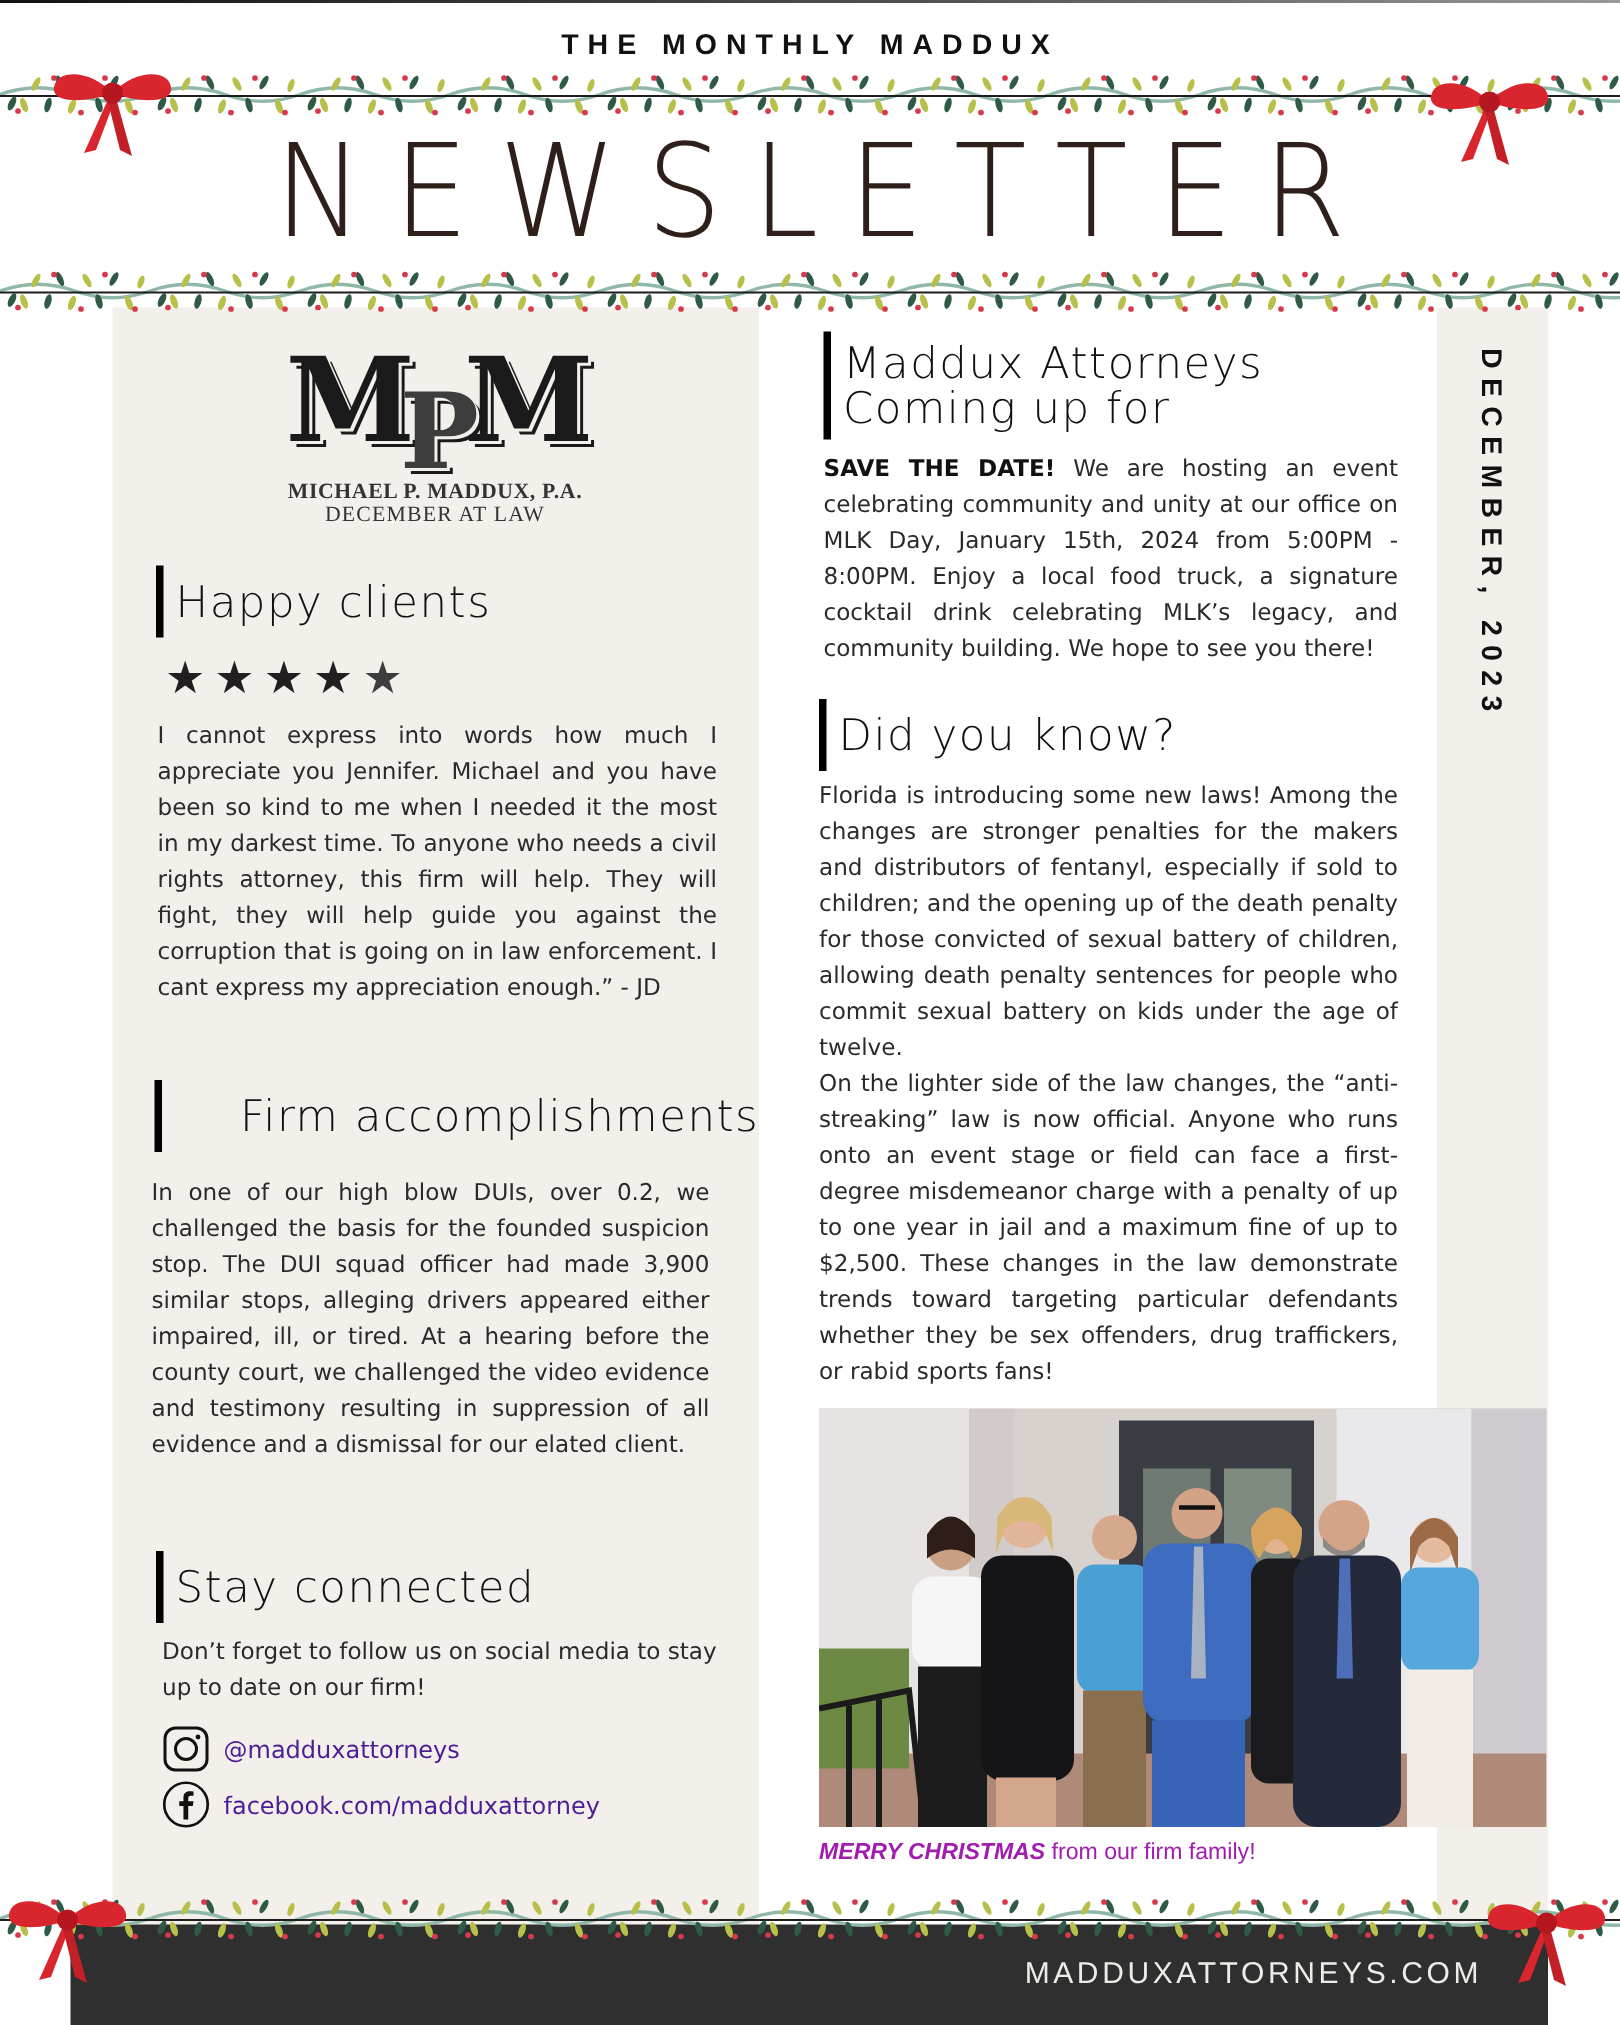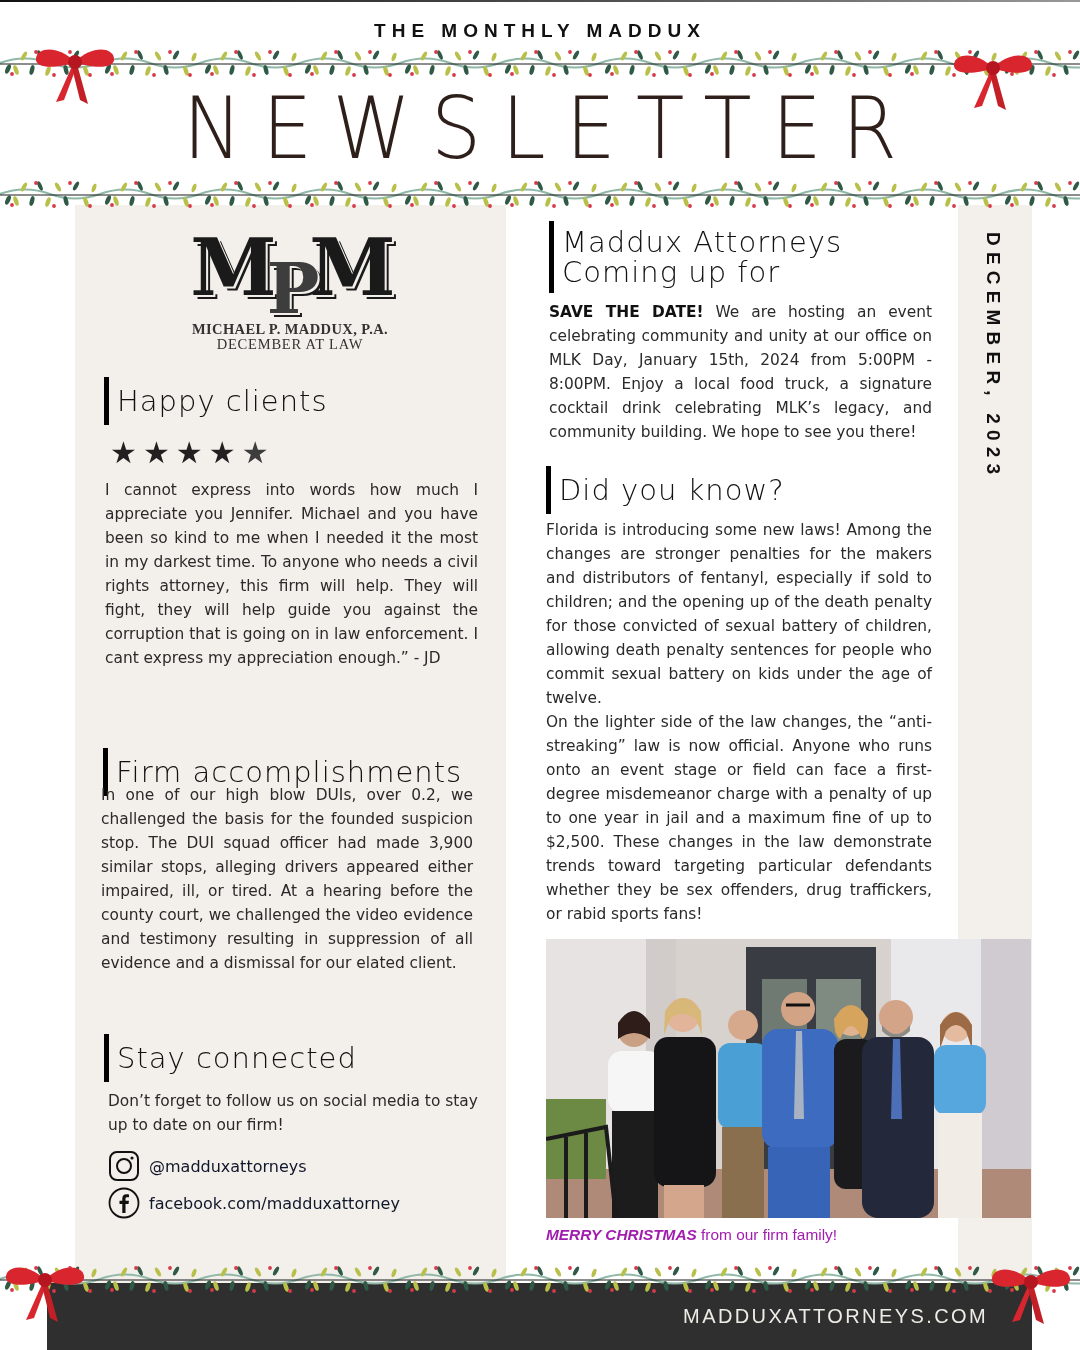--- a/index.html
+++ b/index.html
@@ -41,21 +41,21 @@
   .body-text { position: absolute; font-family: "DejaVu Sans", sans-serif; font-size: 15.4px; line-height: 24px;
     color: #2a2a2a; text-align: justify; text-align-last: left; }
   .body-text b { font-weight: bold; color: #111; }
 
   .stars { position: absolute; left: 110px; top: 438px; display: flex; gap: 6px; }
   .stars span { font-size: 30px; line-height: 30px; color: #231f20; }
   .stars span.last { color: #3d3d3d; }
 
   .social-row { position: absolute; left: 108px; display: flex; align-items: center; }
   .social-row .ico { width: 32px; height: 32px; margin-right: 9px; display: flex; align-items: center; justify-content: center; }
-  .social-row .txt { font-family: "DejaVu Sans", sans-serif; font-size: 16px; color: #0f172a; }
+  .social-row .txt { font-family: "DejaVu Sans", sans-serif; font-size: 16px; color: #4c1d95; }
 
   .date-vert { position: absolute; left: 982px; top: 232px; writing-mode: vertical-rl;
     font-family: "Liberation Sans", sans-serif; font-size: 19px; letter-spacing: 6.2px; font-weight: 600; color: #111; }
 
   .photo { position: absolute; left: 546px; top: 939px; width: 485px; height: 279px; overflow: hidden; background: #cfcac6; }
   .caption { position: absolute; left: 546px; top: 1226px; font-family: Liberation Sans, sans-serif; font-size: 15.4px; color: #a21caf; }
   .caption b { font-style: italic; font-weight: bold; }
 
   .footer-bar { position: absolute; left: 47px; top: 1283px; width: 985px; height: 67px; background: #2f2f2f; }
   .footer-url { position: absolute; right: 44px; top: 22px; font-family: "Liberation Sans", sans-serif;
@@ -164,21 +164,21 @@
 <div class="stars">
   <span>★</span>
   <span>★</span>
   <span>★</span>
   <span>★</span>
   <span class="last">★</span>
 </div>
 
 <div class="body-text" style="left:105px; top:478px; width:373px;">I cannot express into words how much I appreciate you Jennifer. Michael and you have been so kind to me when I needed it the most in my darkest time. To anyone who needs a civil rights attorney, this firm will help. They will fight, they will help guide you against the corruption that is going on in law enforcement. I cant express my appreciation enough.” - JD</div>
 
-<div class="sec-head" style="left:103px; top:748px; height:48px;">
+<div class="sec-head" style="left:103px; top:720px; height:48px;gap:44px;">
   <div class="bar"></div>
   <div class="title">Firm accomplishments</div>
 </div>
 
 <div class="body-text" style="left:101px; top:783px; width:372px;">In one of our high blow DUIs, over 0.2, we challenged the basis for the founded suspicion stop. The DUI squad officer had made 3,900 similar stops, alleging drivers appeared either impaired, ill, or tired. At a hearing before the county court, we challenged the video evidence and testimony resulting in suppression of all evidence and a dismissal for our elated client.</div>
 
 <div class="sec-head" style="left:104px; top:1034px; height:48px;">
   <div class="bar"></div>
   <div class="title">Stay connected</div>
 </div>

